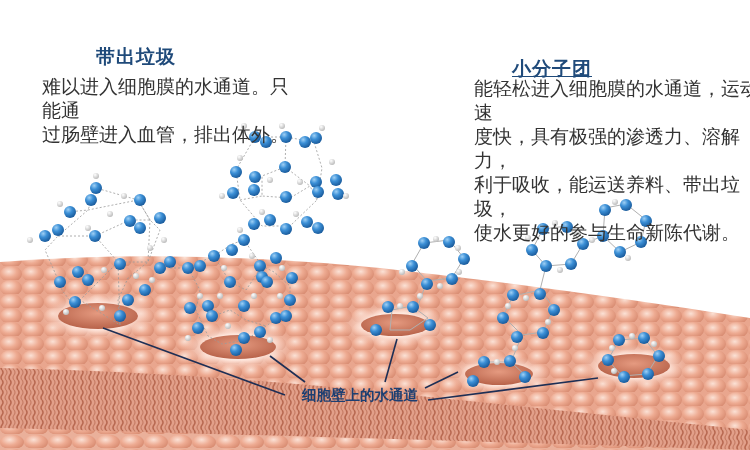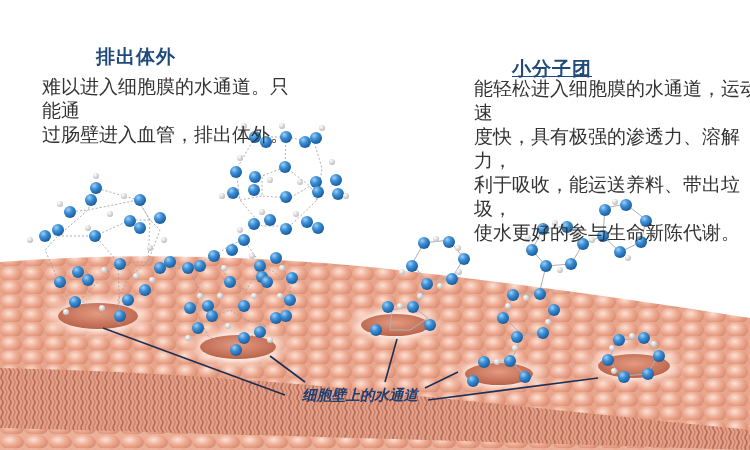--- a/index.html
+++ b/index.html
@@ -4,21 +4,21 @@
 <style>
   html, body { margin: 0; padding: 0; background: #ffffff; }
   body { width: 750px; height: 450px; position: relative; overflow: hidden; font-family: "DejaVu Sans", "Liberation Sans", sans-serif; }
   #scene { position: absolute; left: 0; top: 0; width: 750px; height: 450px; }
   .title { position: absolute; font-weight: bold; font-size: 19px; color: #1f4a7a; letter-spacing: 1px; }
   .desc { position: absolute; font-size: 19px; line-height: 24px; color: #333333; white-space: pre-line; }
   #left-title { left: 96px; top: 44px; }
   #left-desc { left: 42px; top: 74px; width: 250px; }
   #right-title { left: 512px; top: 56px; text-decoration: underline; }
   #right-desc { left: 450px; top: 76px; width: 300px; margin-left: 24px; }
-  .caption { position: absolute; left: 280px; top: 384px; width: 160px; text-align: center; color: #1d3f72; font-size: 14.5px; font-weight: bold; line-height: 22px; font-style: italic; }
+  .caption { position: absolute; left: 280px; top: 384px; width: 160px; text-align: center; color: #1d3f72; font-size: 14.5px; font-weight: bold; line-height: 22px; }
 </style>
 </head>
 <body>
 
 <svg id="scene" viewBox="0 0 750 450" xmlns="http://www.w3.org/2000/svg">
   <defs>
     <radialGradient id="bead" cx="40%" cy="35%" r="65%">
       <stop offset="0%" stop-color="#fbe1d5"></stop>
       <stop offset="55%" stop-color="#eeab92"></stop>
       <stop offset="100%" stop-color="#d98d73"></stop>
@@ -286,21 +286,21 @@
     <circle cx="648" cy="374" r="6" fill="url(#oxy)"></circle>
     <circle cx="624" cy="377" r="6" fill="url(#oxy)"></circle>
     <circle cx="608" cy="360" r="6" fill="url(#oxy)"></circle>
     <circle cx="632" cy="336" r="3" fill="url(#hyd)"></circle>
     <circle cx="654" cy="344" r="3" fill="url(#hyd)"></circle>
     <circle cx="612" cy="348" r="3" fill="url(#hyd)"></circle>
     <circle cx="614" cy="371" r="3" fill="url(#hyd)"></circle>
   </g>
 </svg>
 
-<div class="title" id="left-title">排出体外</div>
+<div class="title" id="left-title">带出垃圾</div>
 <div class="desc" id="left-desc">难以进入细胞膜的水通道。只能通
 过肠壁进入血管，排出体外。</div>
 
 <div class="title" id="right-title">小分子团</div>
 <div class="desc" id="right-desc">能轻松进入细胞膜的水通道，运动速
 度快，具有极强的渗透力、溶解力，
 利于吸收，能运送养料、带出垃圾，
 使水更好的参与生命新陈代谢。</div>
 
 <div class="caption">

